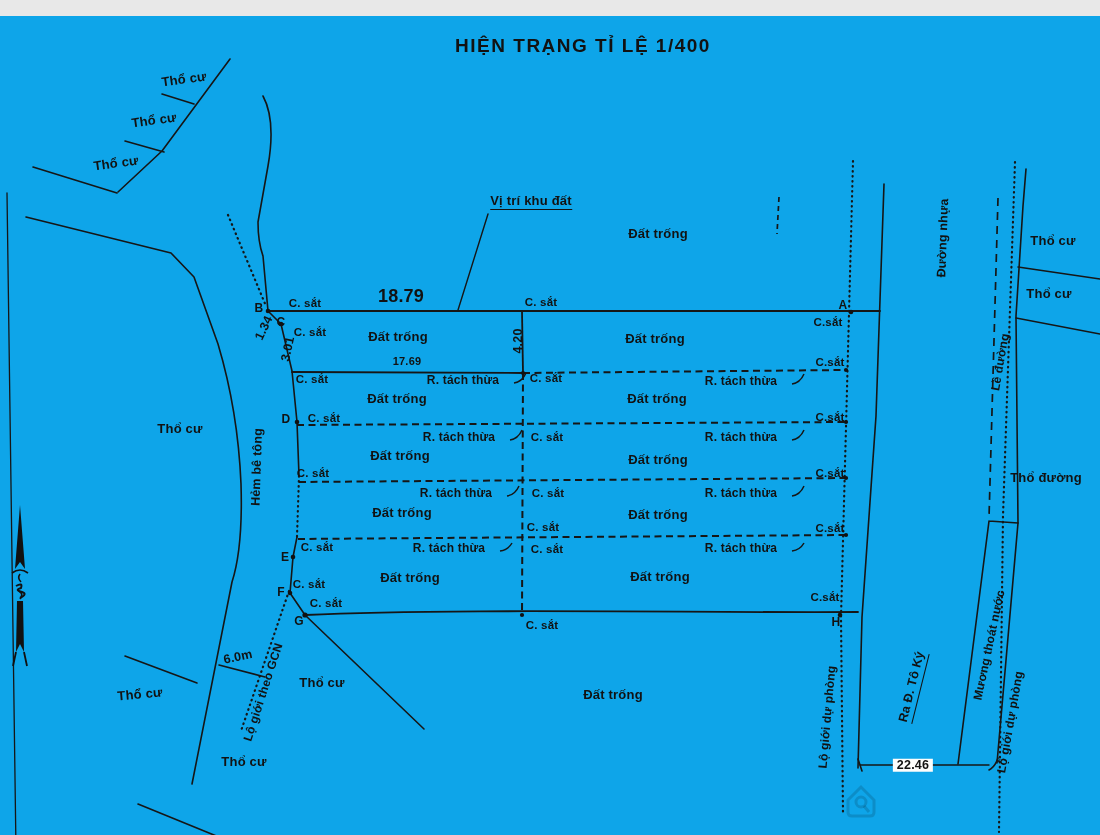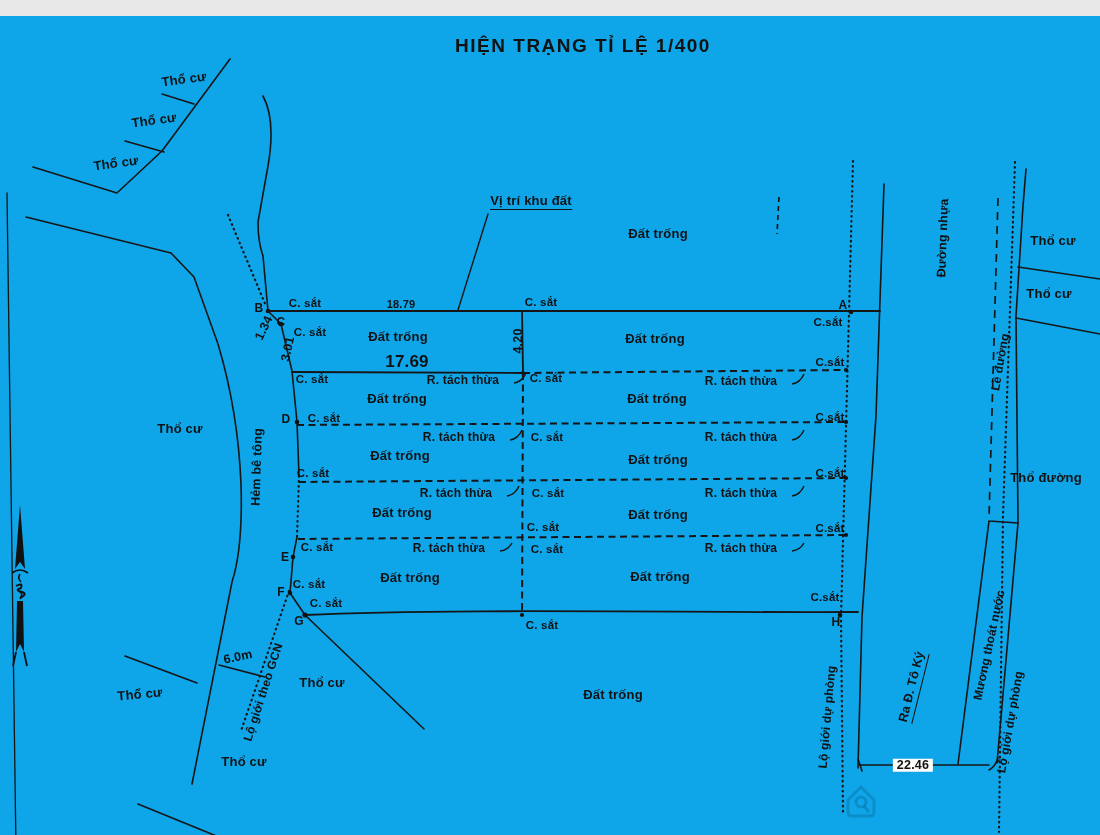--- a/index.html
+++ b/index.html
@@ -176,22 +176,22 @@
       <div class="lbl" style="left: 830px; top: 513px; font-size: 11.5px; transform: translate(-50%, -50%);">C.sắt</div>
       <div class="lbl" style="left: 825px; top: 582px; font-size: 11.5px; transform: translate(-50%, -50%);">C.sắt</div>
       <div class="lbl" style="left: 463px; top: 364px; font-size: 12px; transform: translate(-50%, -50%);">R. tách thừa</div>
       <div class="lbl" style="left: 459px; top: 421px; font-size: 12px; transform: translate(-50%, -50%);">R. tách thừa</div>
       <div class="lbl" style="left: 456px; top: 477px; font-size: 12px; transform: translate(-50%, -50%);">R. tách thừa</div>
       <div class="lbl" style="left: 449px; top: 532px; font-size: 12px; transform: translate(-50%, -50%);">R. tách thừa</div>
       <div class="lbl" style="left: 741px; top: 365px; font-size: 12px; transform: translate(-50%, -50%);">R. tách thừa</div>
       <div class="lbl" style="left: 741px; top: 421px; font-size: 12px; transform: translate(-50%, -50%);">R. tách thừa</div>
       <div class="lbl" style="left: 741px; top: 477px; font-size: 12px; transform: translate(-50%, -50%);">R. tách thừa</div>
       <div class="lbl" style="left: 741px; top: 532px; font-size: 12px; transform: translate(-50%, -50%);">R. tách thừa</div>
-      <div class="lbl" style="left: 401px; top: 288px; font-size: 11px; transform: translate(-50%, -50%);">18.79</div>
-      <div class="lbl" style="left: 407px; top: 345px; font-size: 17px; transform: translate(-50%, -50%);">17.69</div>
+      <div class="lbl" style="left: 401px; top: 280px; font-size: 18px; transform: translate(-50%, -50%);">18.79</div>
+      <div class="lbl" style="left: 407px; top: 345px; font-size: 11px; transform: translate(-50%, -50%);">17.69</div>
       <div class="lbl" style="left: 518px; top: 325px; font-size: 12.5px; transform: translate(-50%, -50%) rotate(-90deg);">4.20</div>
       <div class="lbl" style="left: 288px; top: 333px; font-size: 12.5px; transform: translate(-50%, -50%) rotate(-78deg);">3.01</div>
       <div class="lbl" style="left: 264px; top: 312px; font-size: 12.5px; transform: translate(-50%, -50%) rotate(-65deg);">1.34</div>
       <div class="lbl" style="left: 238px; top: 641px; font-size: 12.5px; transform: translate(-50%, -50%) rotate(-12deg);">6.0m</div>
       <div class="lbl bg" style="left: 913px; top: 749px; font-size: 12.5px; transform: translate(-50%, -50%);">22.46</div>
       <div class="lbl" style="left: 843px; top: 289px; font-size: 12px; transform: translate(-50%, -50%);">A</div>
       <div class="lbl" style="left: 259px; top: 292px; font-size: 12px; transform: translate(-50%, -50%);">B</div>
       <div class="lbl" style="left: 281px; top: 306px; font-size: 12px; transform: translate(-50%, -50%);">C</div>
       <div class="lbl" style="left: 286px; top: 403px; font-size: 12px; transform: translate(-50%, -50%);">D</div>
       <div class="lbl" style="left: 285px; top: 541px; font-size: 12px; transform: translate(-50%, -50%);">E</div>

